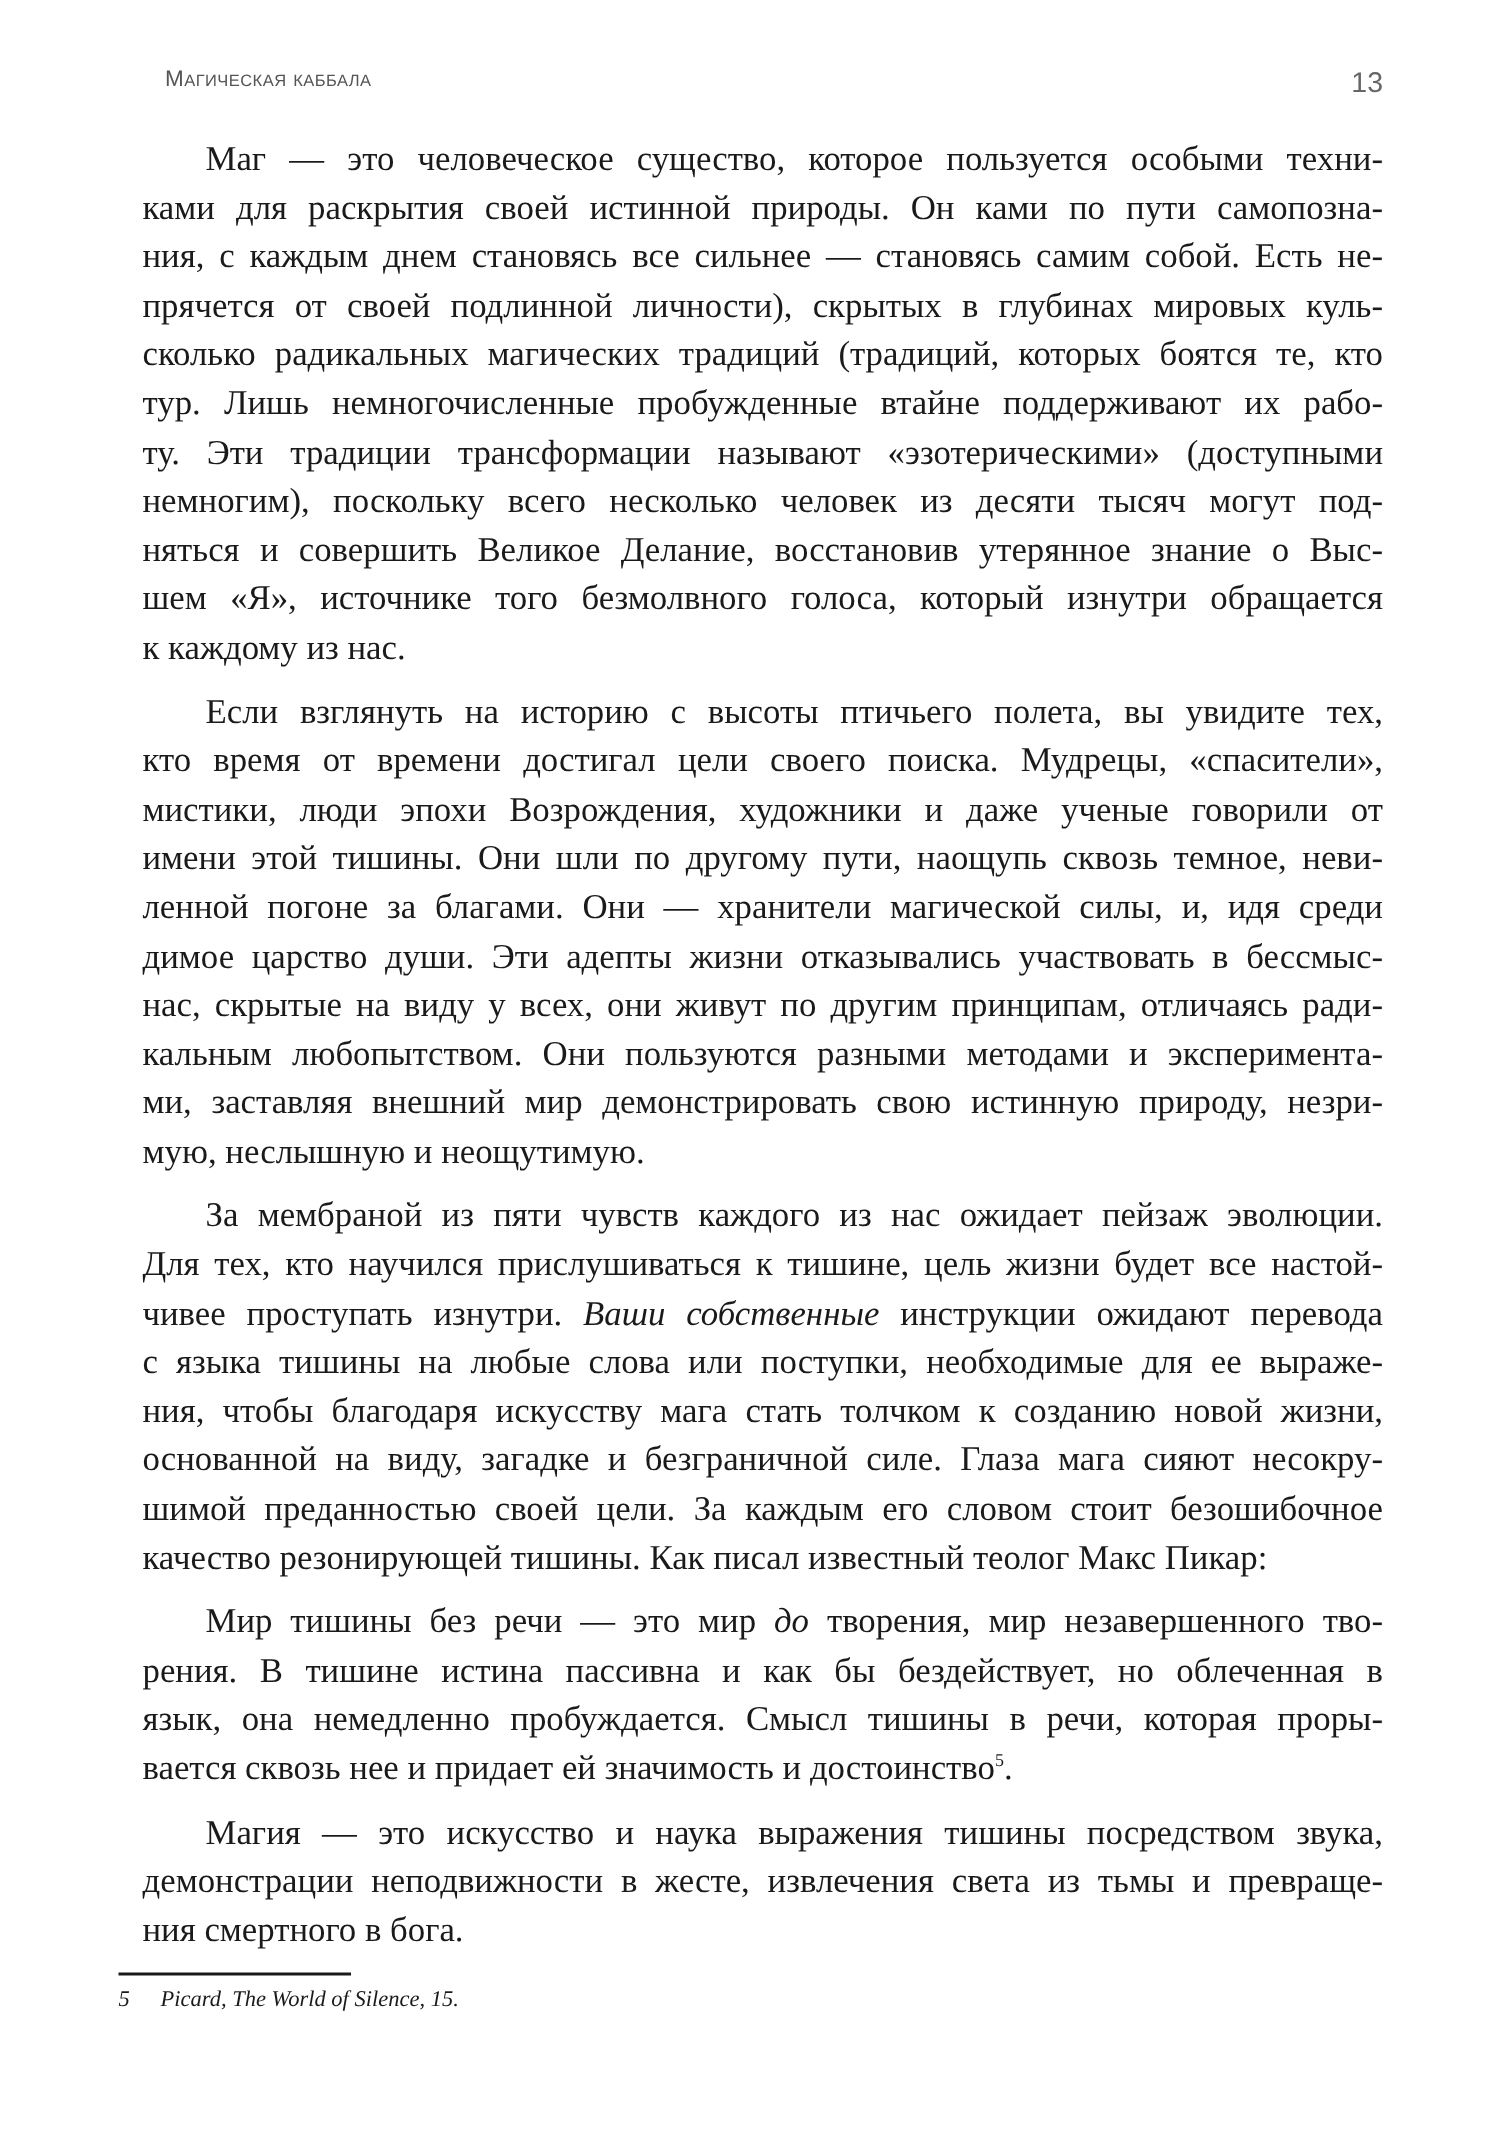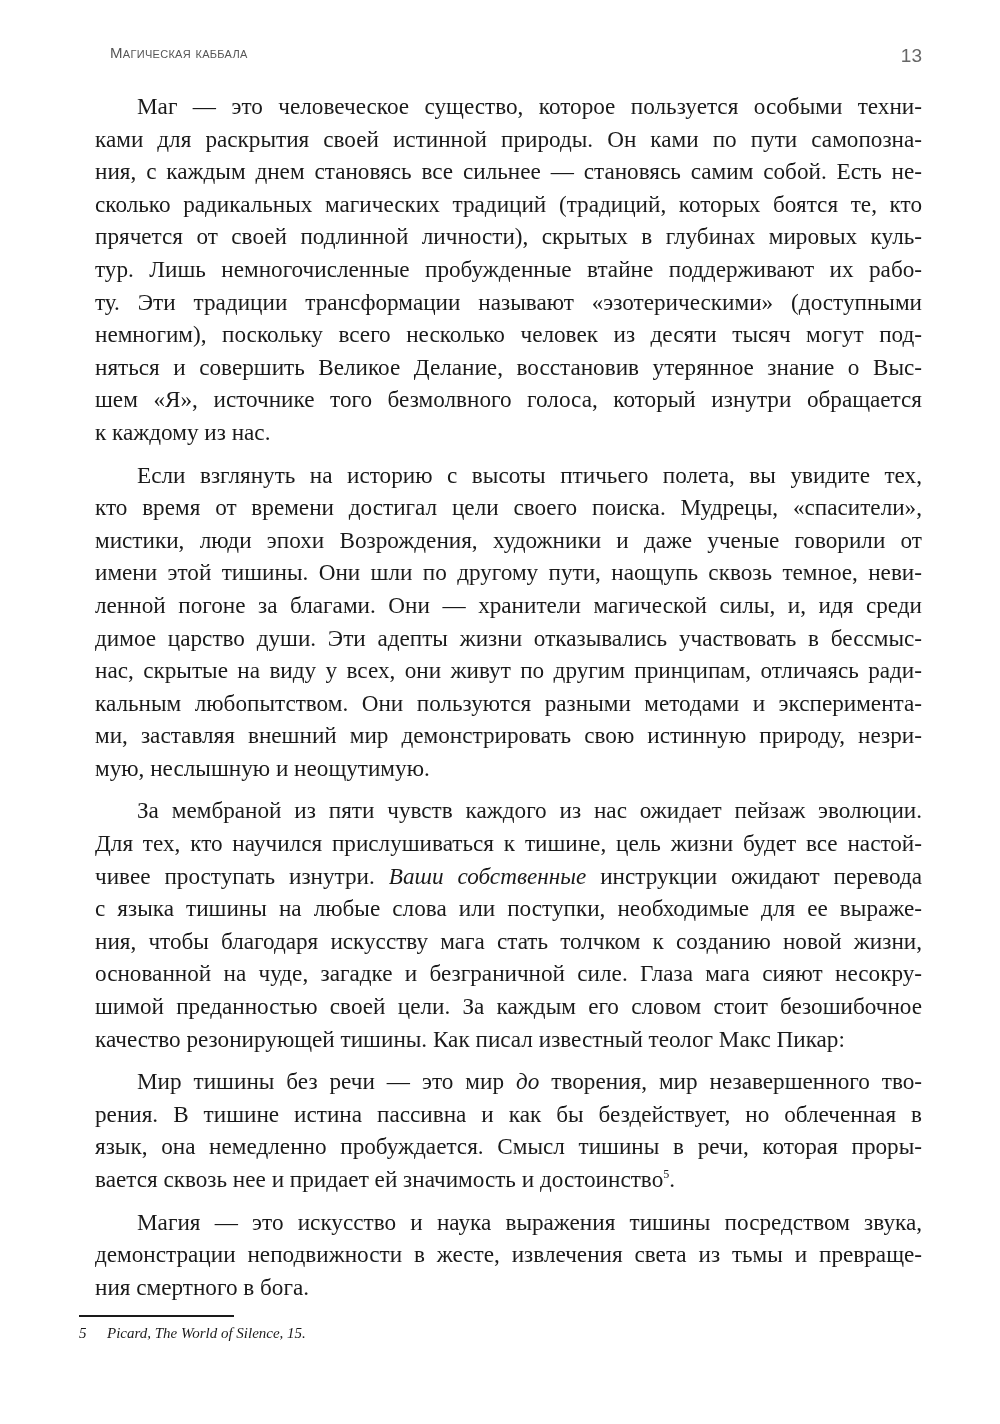--- a/index.html
+++ b/index.html
@@ -37,22 +37,22 @@
 <body>
 
 <div class="running-head">Магическая каббала</div>
 <div class="page-number">13</div>
 
 <div class="body-text">
   <div class="para-lines">
       <span class="line first">Маг — это человеческое существо, которое пользуется особыми техни-</span>
       <span class="line">ками для раскрытия своей истинной природы. Он ками по пути самопозна-</span>
       <span class="line">ния, с каждым днем становясь все сильнее — становясь самим собой. Есть не-</span>
+      <span class="line">прячется от своей подлинной личности), скрытых в глубинах мировых куль-</span>
       <span class="line">сколько радикальных магических традиций (традиций, которых боятся те, кто</span>
-      <span class="line">прячется от своей подлинной личности), скрытых в глубинах мировых куль-</span>
       <span class="line">тур. Лишь немногочисленные пробужденные втайне поддерживают их рабо-</span>
       <span class="line">ту. Эти традиции трансформации называют «эзотерическими» (доступными</span>
       <span class="line">немногим), поскольку всего несколько человек из десяти тысяч могут под-</span>
       <span class="line">няться и совершить Великое Делание, восстановив утерянное знание о Выс-</span>
       <span class="line">шем «Я», источнике того безмолвного голоса, который изнутри обращается</span>
       <span class="line last">к каждому из нас.</span>
     </div>
   <div class="para-lines">
       <span class="line first">Если взглянуть на историю с высоты птичьего полета, вы увидите тех,</span>
       <span class="line">кто время от времени достигал цели своего поиска. Мудрецы, «спасители»,</span>
@@ -64,21 +64,21 @@
       <span class="line">кальным любопытством. Они пользуются разными методами и эксперимента-</span>
       <span class="line">ми, заставляя внешний мир демонстрировать свою истинную природу, незри-</span>
       <span class="line last">мую, неслышную и неощутимую.</span>
     </div>
   <div class="para-lines">
       <span class="line first">За мембраной из пяти чувств каждого из нас ожидает пейзаж эволюции.</span>
       <span class="line">Для тех, кто научился прислушиваться к тишине, цель жизни будет все настой-</span>
       <span class="line">чивее проступать изнутри. <i>Ваши собственные</i> инструкции ожидают перевода</span>
       <span class="line">с языка тишины на любые слова или поступки, необходимые для ее выраже-</span>
       <span class="line">ния, чтобы благодаря искусству мага стать толчком к созданию новой жизни,</span>
-      <span class="line">основанной на чуде, загадке и безграничной силе. Глаза мага сияют несокру-</span>
+      <span class="line">основанной на виду, загадке и безграничной силе. Глаза мага сияют несокру-</span>
       <span class="line">шимой преданностью своей цели. За каждым его словом стоит безошибочное</span>
       <span class="line last">качество резонирующей тишины. Как писал известный теолог Макс Пикар:</span>
     </div>
   <div class="para-lines">
       <span class="line first">Мир тишины без речи — это мир <i>до</i> творения, мир незавершенного тво-</span>
       <span class="line">рения. В тишине истина пассивна и как бы бездействует, но облеченная в</span>
       <span class="line">язык, она немедленно пробуждается. Смысл тишины в речи, которая проры-</span>
       <span class="line last">вается сквозь нее и придает ей значимость и достоинство<sup class="fn">5</sup>.</span>
     </div>
   <div class="para-lines">

